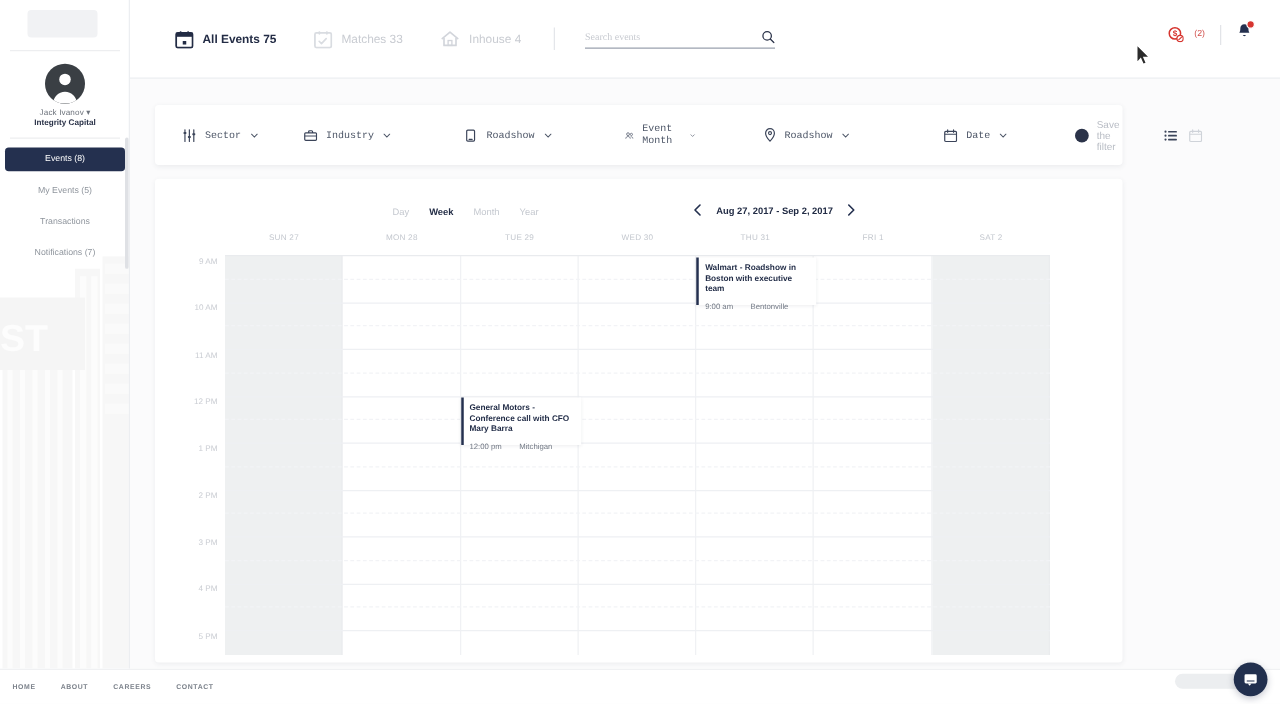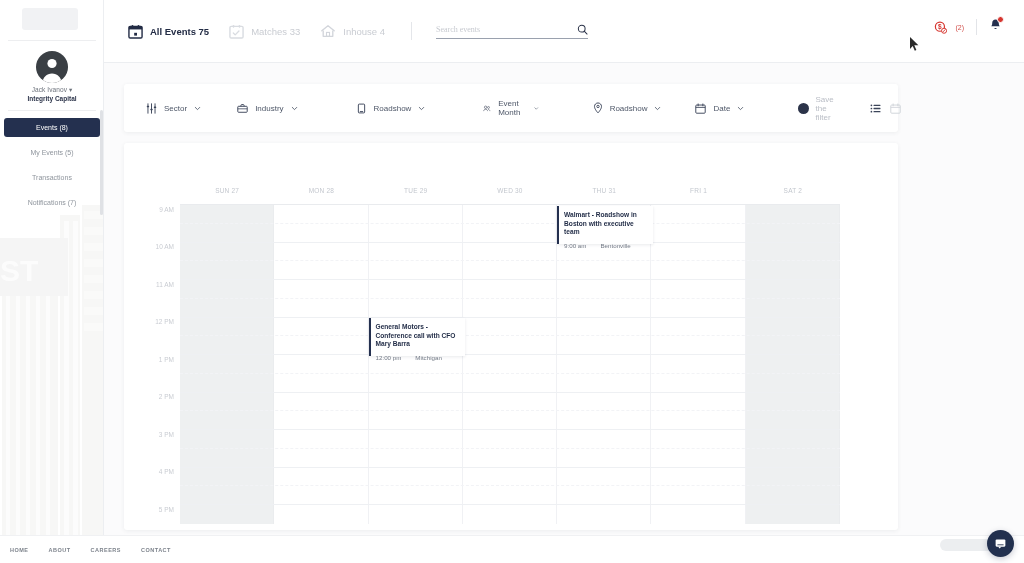--- a/index.html
+++ b/index.html
@@ -60,23 +60,23 @@
   }
   .footer a { font-size: 5.5px; color: #7c828b; text-decoration: none; letter-spacing: .5px; font-weight: bold; }
 
   
   .topbar {
     position: absolute; left: 104px; top: 0; width: 920px; height: 63px;
     background: #ffffff; border-bottom: 1px solid #eceef1;
     display: flex; align-items: center;
   }
   .tab {
-    display: flex; align-items: center; gap: 7px; margin-left: 20px; cursor: pointer;
-  }
-  .tab:first-child { margin-left: 24px; }
+    display: flex; align-items: center; gap: 7px; margin-left: 30px; cursor: pointer;
+  }
+  .tab:first-child { margin-left: 36px; }
   .tab-label { font-size: 9.5px; color: #c9ccd2; }
   .tab.active .tab-label { color: #232c45; font-weight: bold; }
   .topbar-sep { width: 1px; height: 18px; background: #e4e6ea; margin-left: 26px; }
   .search {
     margin-left: 24px; width: 152px; border-bottom: 1px solid #9aa1ae;
     display: flex; align-items: center; justify-content: space-between; padding-bottom: 3px;
   }
   .search input {
     border: 0; outline: 0; font-size: 8px; color: #2b3349; width: 120px;
     font-family: Liberation Serif, serif; background: transparent;
@@ -96,21 +96,21 @@
   .cursor { position: absolute; left: 909px; top: 36px; }
 
   
   .filter-card {
     position: absolute; left: 124px; top: 84px; width: 774px; height: 48px;
     background: #ffffff; border-radius: 3px;
     box-shadow: 0 1px 4px rgba(40,50,70,.07);
     display: flex; align-items: center;
   }
   .filter {
-    display: flex; align-items: center; gap: 7px; cursor: pointer;
+    display: flex; align-items: center; gap: 7px; cursor: pointer; font-family: Liberation Mono, monospace;
   }
   .filter-label { font-size: 8px; color: #4e5768; }
   .chev { width: 7px; height: 7px; }
   .toggle {
     width: 17px; height: 9px; border-radius: 5px; background: #e7e9ec;
     position: relative; cursor: pointer;
   }
   .toggle::after {
     content: ''; position: absolute; left: 0; top: -1px;
     width: 11px; height: 11px; border-radius: 50%; background: #2b3349;
@@ -375,21 +375,21 @@
       <svg width="10" height="12" viewBox="0 0 12 15">
         <path d="M6 1.2c2.5 0 4.4 2 4.4 4.5 0 3.2-4.4 8-4.4 8S1.6 8.9 1.6 5.7C1.6 3.2 3.5 1.2 6 1.2z" fill="none" stroke="#3b4459" stroke-width="1.2"></path>
         <circle cx="6" cy="5.6" r="1.5" fill="none" stroke="#3b4459" stroke-width="1.1"></circle>
       </svg>
       <span class="filter-label">Roadshow</span>
       <svg class="chev" viewBox="0 0 10 10">
           <path d="M1.8 3.4L5 6.6l3.2-3.2" fill="none" stroke="#4e5768" stroke-width="1.2" stroke-linecap="round"></path>
         </svg>
     </div>
 
-    <div class="filter" style="margin-left:34px">
+    <div class="filter" style="margin-left:75px">
       <svg width="11" height="11" viewBox="0 0 14 14">
         <rect x="1" y="2.6" width="12" height="10.4" rx="1.1" fill="none" stroke="#3b4459" stroke-width="1.2"></rect>
         <line x1="1" y1="5.6" x2="13" y2="5.6" stroke="#3b4459" stroke-width="1.1"></line>
         <line x1="4" y1="1.2" x2="4" y2="3.6" stroke="#3b4459" stroke-width="1.2" stroke-linecap="round"></line>
         <line x1="10" y1="1.2" x2="10" y2="3.6" stroke="#3b4459" stroke-width="1.2" stroke-linecap="round"></line>
       </svg>
       <span class="filter-label">Date</span>
       <svg class="chev" viewBox="0 0 10 10">
           <path d="M1.8 3.4L5 6.6l3.2-3.2" fill="none" stroke="#4e5768" stroke-width="1.2" stroke-linecap="round"></path>
         </svg>
@@ -414,20 +414,37 @@
       <svg width="11" height="11" viewBox="0 0 14 14">
         <rect x="1" y="2.6" width="12" height="10.4" rx="1.1" fill="none" stroke="#cfd3d9" stroke-width="1.2"></rect>
         <line x1="1" y1="5.6" x2="13" y2="5.6" stroke="#cfd3d9" stroke-width="1.1"></line>
         <line x1="4" y1="1.2" x2="4" y2="3.6" stroke="#cfd3d9" stroke-width="1.2" stroke-linecap="round"></line>
         <line x1="10" y1="1.2" x2="10" y2="3.6" stroke="#cfd3d9" stroke-width="1.2" stroke-linecap="round"></line>
       </svg>
     </div>
   </section>
 
   <section class="cal-card">
+    <div class="cal-head">
+      <div class="range-tabs">
+        <span class="range-tab">Day</span>
+        <span class="range-tab active">Week</span>
+        <span class="range-tab">Month</span>
+        <span class="range-tab">Year</span>
+      </div>
+      <div class="range-nav">
+        <svg class="arrow" width="8" height="10" viewBox="0 0 8 10">
+          <path d="M6 1L2 5l4 4" fill="none" stroke="#24304f" stroke-width="1.3" stroke-linecap="round" stroke-linejoin="round"></path>
+        </svg>
+        <span class="range-text">Aug 27, 2017 - Sep 2, 2017</span>
+        <svg class="arrow" width="8" height="10" viewBox="0 0 8 10">
+          <path d="M2 1l4 4-4 4" fill="none" stroke="#24304f" stroke-width="1.3" stroke-linecap="round" stroke-linejoin="round"></path>
+        </svg>
+      </div>
+    </div>
 
     <div class="day-head">
       <div class="day-cell">SUN 27</div>
       <div class="day-cell">MON 28</div>
       <div class="day-cell">TUE 29</div>
       <div class="day-cell">WED 30</div>
       <div class="day-cell">THU 31</div>
       <div class="day-cell">FRI 1</div>
       <div class="day-cell">SAT 2</div>
     </div>

